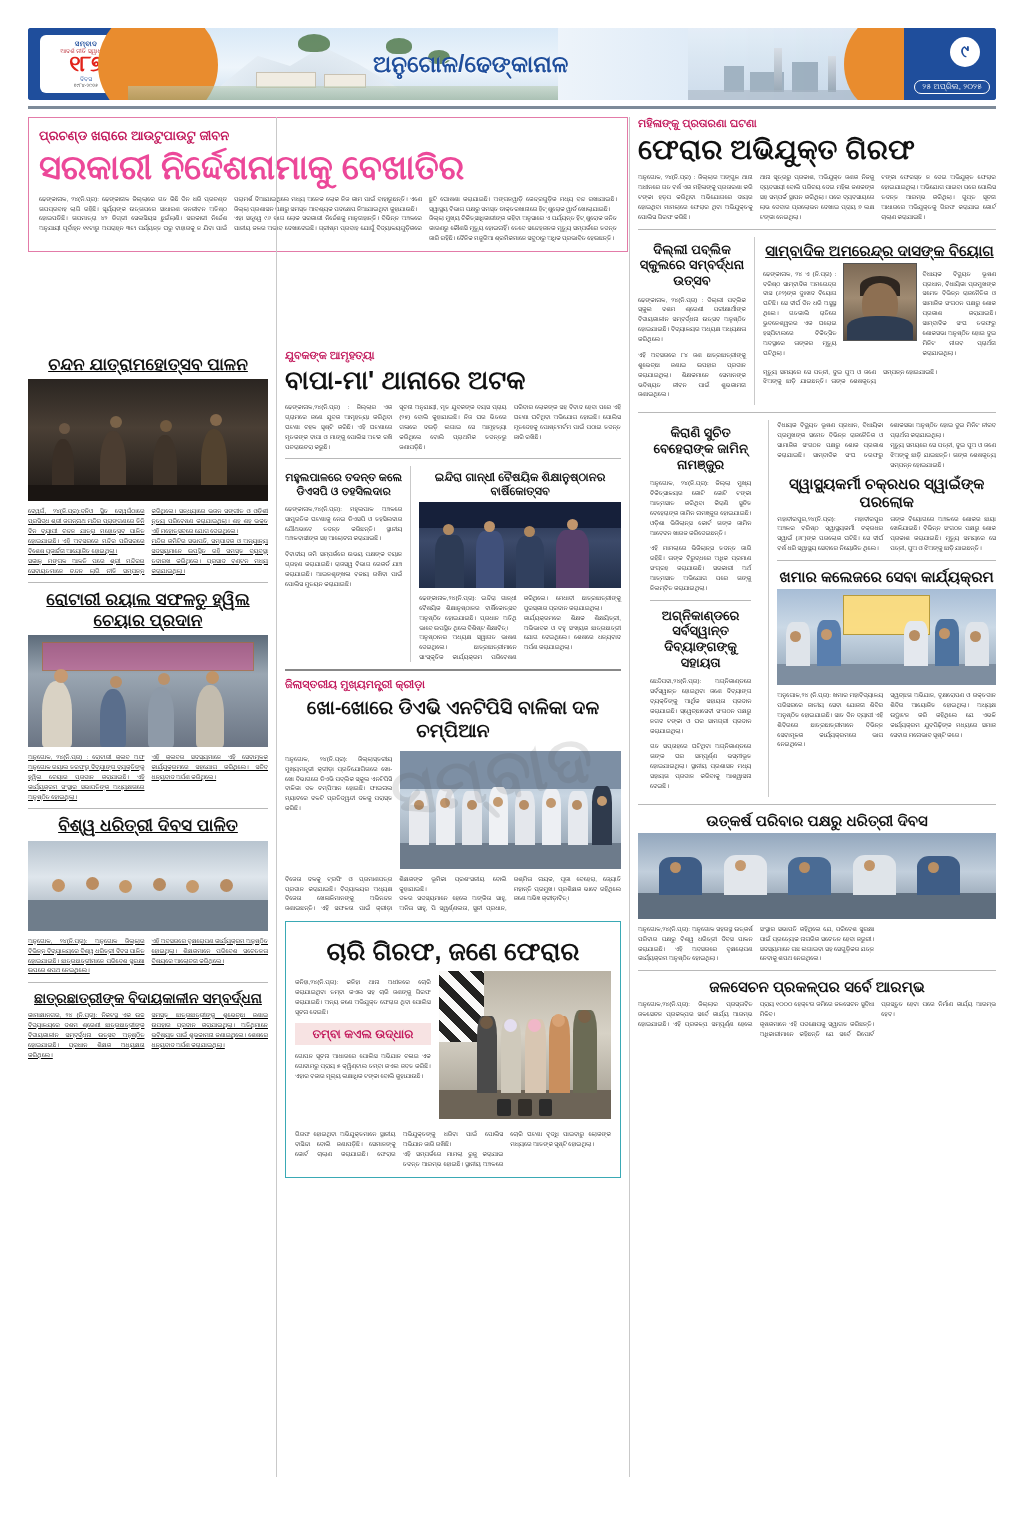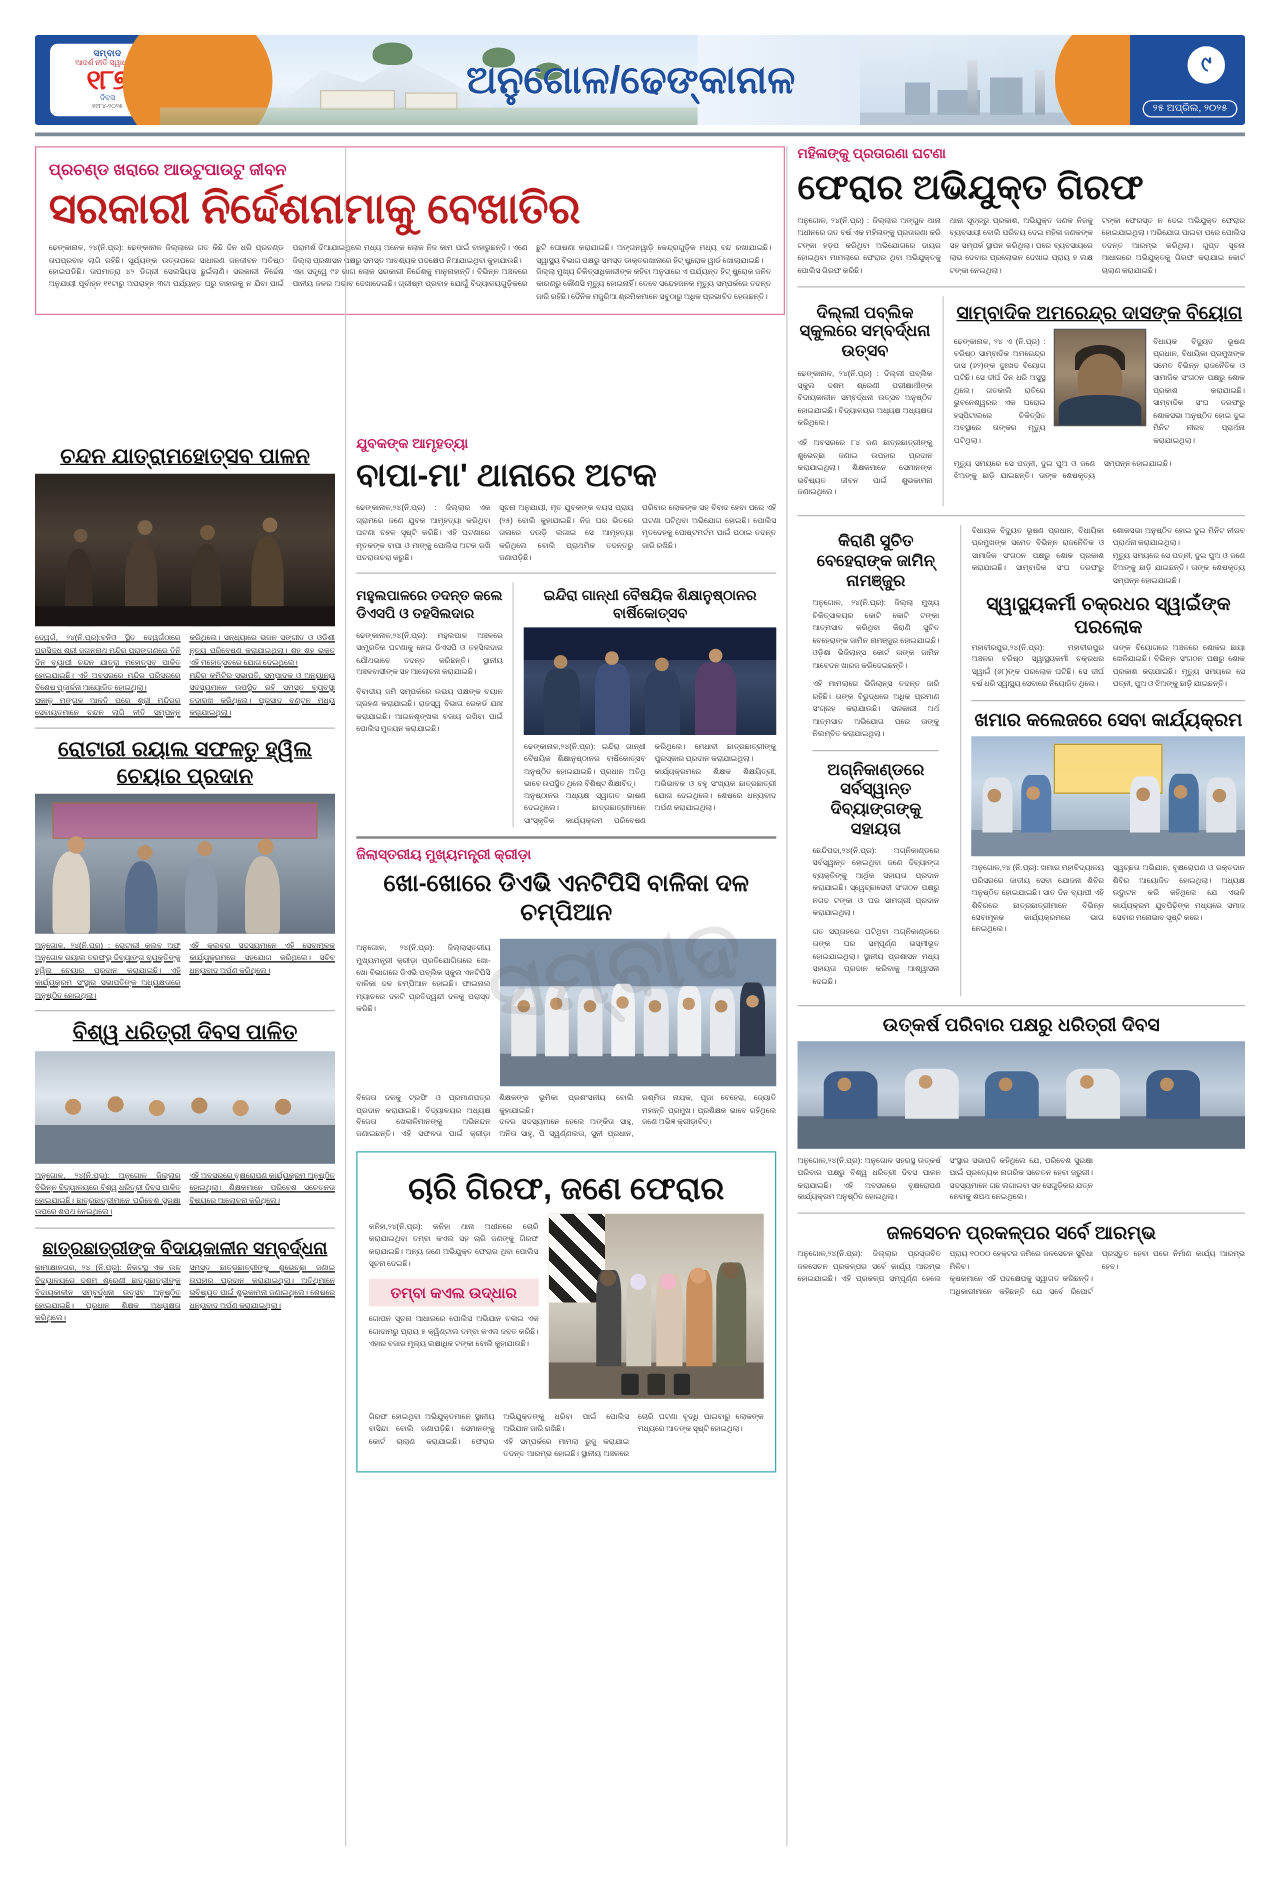--- a/index.html
+++ b/index.html
@@ -61,21 +61,21 @@
   }
   .mh-art .ground {
     position:absolute; left:0; bottom:0; width:100%; height:14px;
     background:linear-gradient(180deg,#b9cbb2,#8ea885); opacity:.55;
   }
   .mh-art .bldg {
     position:absolute; bottom:12px; background:#f0ece2; border:1px solid #c9c2b3;
   }
   .mh-title {
     position:absolute; left:345px; top:50%; transform:translateY(-50%);
-    font-size:31px; font-weight:bold; color:#1f4e9c;
+    font-size:23px; font-weight:bold; color:#1f4e9c;
     letter-spacing:0px; white-space:nowrap;
     text-shadow:0 1px 0 #fff;
   }
   .mh-right-art {
     position:absolute; right:78px; top:0; width:230px; height:72px;
     background:linear-gradient(180deg,#e4eef7 0%,#ccdceb 100%);
     opacity:.95;
   }
   .mh-right-art .stack {
     position:absolute; bottom:8px; background:#9fb0bf;
@@ -121,21 +121,21 @@
   .col-mid    { width:354px; padding:0 8px; border-left:1px solid #c9c9c9; border-right:1px solid #c9c9c9;}
   .col-right  { width:366px; padding-left:8px; }
 
   
   .kicker {
     color:#c2185b; font-weight:bold; font-size:13px;
     margin:0 0 4px 0; line-height:1.2;
   }
   .kicker-sm { font-size:11px; }
   .hl-xl {
-    font-size:34px; font-weight:bold; color:#b91c1c;
+    font-size:34px; font-weight:bold; color:#ec4899;
     line-height:1.12; margin:0 0 8px 0; letter-spacing:-.3px;
   }
   .hl-lg {
     font-size:26px; font-weight:bold; color:#111;
     line-height:1.15; margin:0 0 6px 0;
   }
   .hl-md {
     font-size:20px; font-weight:bold; color:#111;
     line-height:1.2; margin:6px 0 5px 0; text-align:center;
   }
@@ -376,21 +376,21 @@
           <p class="body-txt">ଢେଙ୍କାନାଳ,୨୪(ନି.ପ୍ର) : ଜିଲ୍ଲାର ଏକ ଗ୍ରାମରେ ଜଣେ ଯୁବକ ଆମୃହତ୍ୟା କରିଥିବା ଘଟଣା ଚହଳ ସୃଷ୍ଟି କରିଛି। ଏହି ଘଟଣାରେ ମୃତକଙ୍କ ବାପା ଓ ମାଙ୍କୁ ପୋଲିସ ଅଟକ ରଖି ପଚରାଉଚରା କରୁଛି।</p>
           <p class="body-txt">ସୂଚନା ଅନୁଯାୟୀ, ମୃତ ଯୁବକଙ୍କ ବୟସ ପ୍ରାୟ (୨୫) ବୋଲି କୁହାଯାଇଛି। ନିଜ ଘର ଭିତରେ ଗଳାରେ ଦଉଡ଼ି ଲଗାଇ ସେ ଆମୃହତ୍ୟା କରିଥିଲେ ବୋଲି ପ୍ରାଥମିକ ତଦନ୍ତରୁ ଜଣାପଡ଼ିଛି।</p>
           <p class="body-txt">ପରିବାର ଲୋକଙ୍କ ସହ ବିବାଦ ହେବା ପରେ ଏହି ଘଟଣା ଘଟିଥିବା ଅଭିଯୋଗ ହୋଇଛି। ପୋଲିସ ମୃତଦେହକୁ ପୋଷ୍ଟମର୍ଟମ ପାଇଁ ପଠାଇ ତଦନ୍ତ ଜାରି ରଖିଛି।</p>
         </div>
       </div>
 
       <div class="rule-h"></div>
 
       <div style="display:flex;gap:8px;">
         <div style="width:118px;">
-          <div class="hl-xs" style="font-size:11px;text-align:left;">ମହୁଲପାଳରେ ତଦନ୍ତ କଲେ ଡିଏସପି ଓ ତହସିଲଦାର</div>
+          <div class="hl-xs" style="font-size:11px;text-align:center;">ମହୁଲପାଳରେ ତଦନ୍ତ କଲେ ଡିଏସପି ଓ ତହସିଲଦାର</div>
           <p class="body-txt">ଢେଙ୍କାନାଳ,୨୪(ନି.ପ୍ର): ମହୁଲପାଳ ଅଞ୍ଚଳରେ ସାମ୍ପ୍ରତିକ ଘଟଣାକୁ ନେଇ ଡିଏସପି ଓ ତହସିଲଦାର ଯୌଥଭାବେ ତଦନ୍ତ କରିଛନ୍ତି। ସ୍ଥାନୀୟ ଅଞ୍ଚଳବାସୀଙ୍କ ସହ ଆଲୋଚନା କରାଯାଇଛି।</p>
           <p class="body-txt">ବିବାଦୀୟ ଜମି ସମ୍ପର୍କରେ ଉଭୟ ପକ୍ଷଙ୍କ ବୟାନ ଗ୍ରହଣ କରାଯାଇଛି। ରାଜସ୍ୱ ବିଭାଗ ରେକର୍ଡ ଯାଞ୍ଚ କରାଯାଇଛି। ଆଇନଶୃଙ୍ଖଳା ବଜାୟ ରଖିବା ପାଇଁ ପୋଲିସ ମୁତୟନ କରାଯାଇଛି।</p>
         </div>
         <div style="width:212px;border-left:1px solid #c9c9c9;padding-left:8px;">
           <div class="hl-xs" style="font-size:11.5px;">ଇନ୍ଦିରା ଗାନ୍ଧୀ ବୈଷୟିକ ଶିକ୍ଷାନୁଷ୍ଠାନର ବାର୍ଷିକୋତ୍ସବ</div>
           <div class="photo ph-stage" style="height:86px;">
             <div style="position:absolute;left:0;top:0;width:100%;height:30%;background:#16203a;"></div>
             <div style="position:absolute;left:8%;bottom:0;width:14%;height:62%;background:#2d3b55;border-radius:30% 30% 0 0;"></div>
             <div style="position:absolute;left:28%;bottom:0;width:14%;height:66%;background:#40507a;border-radius:30% 30% 0 0;"></div>
             <div style="position:absolute;left:48%;bottom:0;width:14%;height:60%;background:#31405e;border-radius:30% 30% 0 0;"></div>

